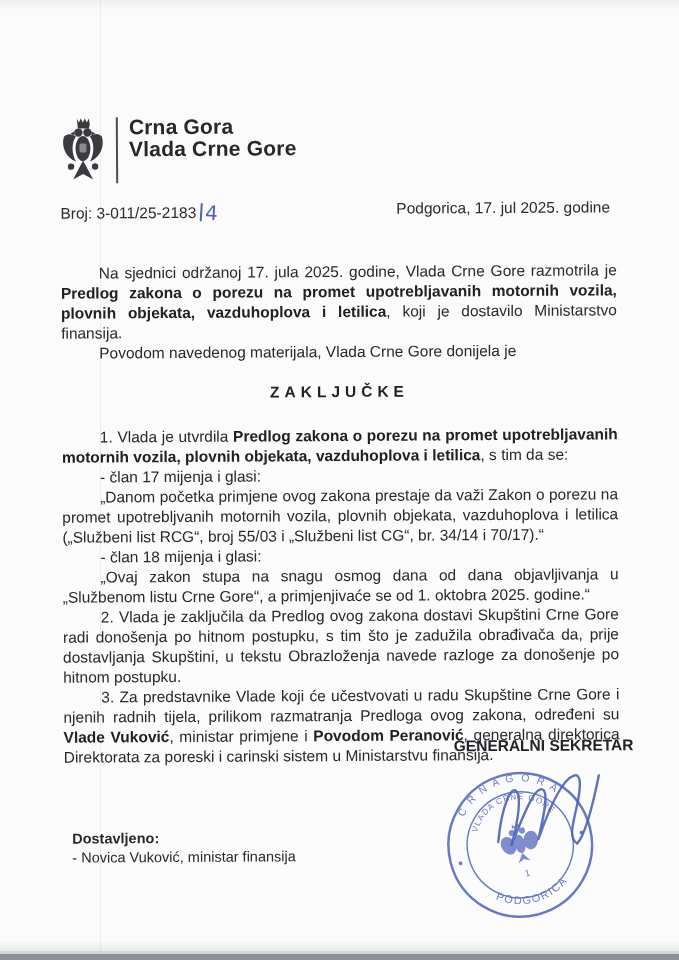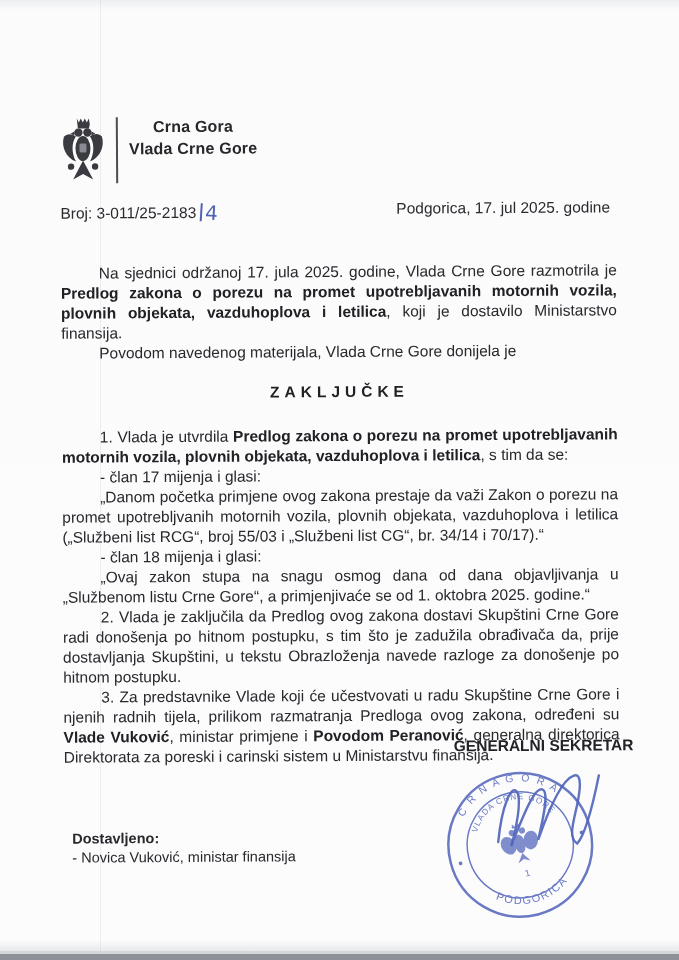--- a/index.html
+++ b/index.html
@@ -9,21 +9,21 @@
     font-family:"Liberation Sans",sans-serif;color:#2b2b30;overflow:hidden;
   }
   .rot{position:absolute;inset:0;transform:rotate(-0.35deg);transform-origin:50% 50%;}
   .crease{position:absolute;left:100px;top:0;width:1px;height:960px;background:rgba(110,115,125,0.10);}
   .bottom-strip{position:absolute;left:0;bottom:0;width:100%;height:6px;background:#8d9096;}
   .bottom-strip2{position:absolute;left:0;bottom:6px;width:100%;height:3px;background:#d4d6da;}
 
   .header{position:absolute;left:62px;top:115px;display:flex;align-items:flex-start;}
   .coa{width:46px;height:68px;}
   .hdr-divider{width:2px;height:66px;background:#4c4c52;margin:1px 11px 0 10px;}
-  .org{font-weight:bold;font-size:16px;line-height:21.5px;color:#26262b;letter-spacing:0.2px;text-align:center;}
+  .org{font-weight:bold;font-size:21px;line-height:21.5px;color:#26262b;letter-spacing:0.2px;}
 
   .broj{position:absolute;left:62px;top:201px;font-size:15.5px;color:#2a2a2f;}
   .hand{display:inline-block;margin-left:4px;color:#4e63b4;font-size:20px;line-height:18px;
         border-left:2px solid #4e63b4;padding-left:3px;transform:rotate(4deg) translateY(2px);
         font-family:"DejaVu Sans",sans-serif;}
   .dateline{position:absolute;left:398px;top:200px;font-size:15.5px;color:#2a2a2f;}
 
   .bodytext{position:absolute;left:62px;top:262px;width:556px;font-size:15.5px;line-height:20px;
             text-align:justify;color:#28282d;}
   .bodytext p{margin:0;text-indent:38px;}

